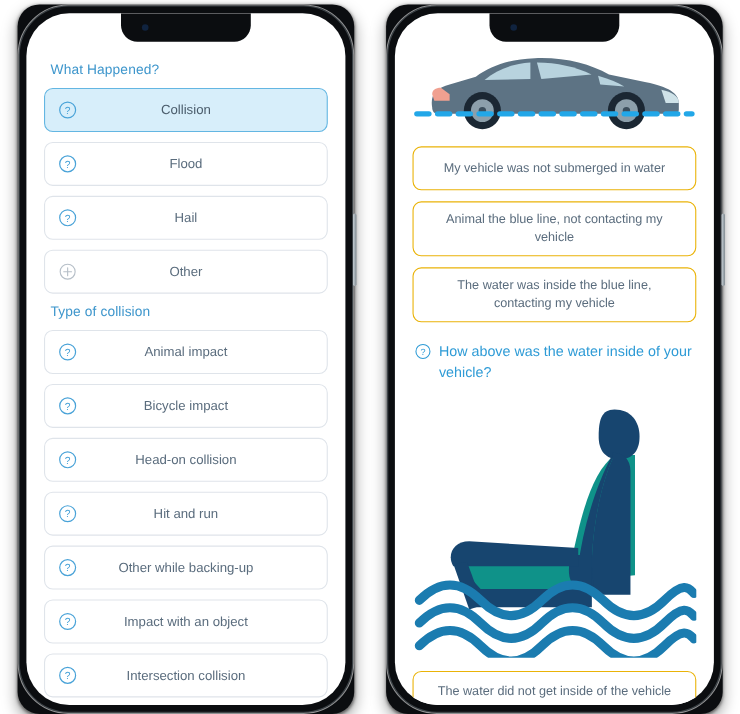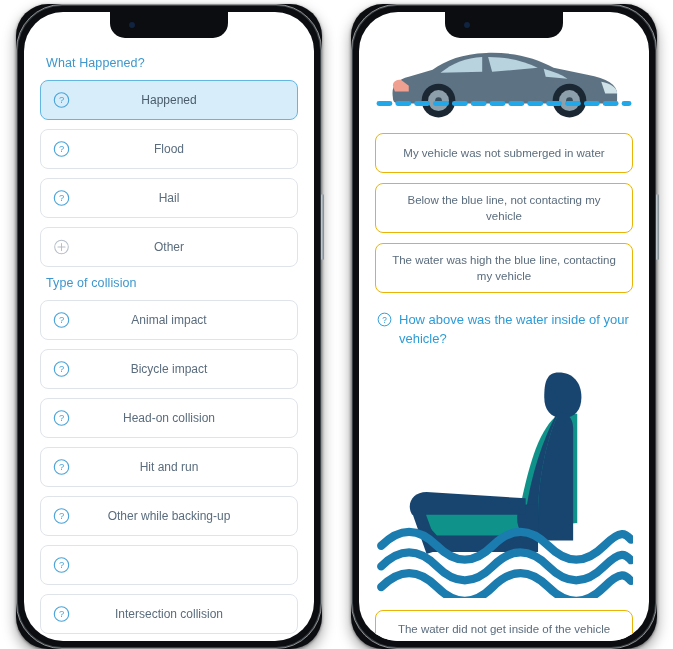--- a/index.html
+++ b/index.html
@@ -4,21 +4,21 @@
 <style>
   html,body{margin:0;padding:0;background:#ffffff;}
   body{
     width:673px;height:649px;overflow:hidden;
     font-family:"Liberation Sans","DejaVu Sans",sans-serif;
     -webkit-font-smoothing:antialiased;
   }
   .stage{position:relative;width:673px;height:649px;background:#fff;}
 
   
-  .phone{position:absolute;top:4px;height:645px;border-radius:32px;
+  .phone{position:absolute;top:4px;height:645px;border-radius:20px;
     background:#0b0d10;
     box-shadow:0 6px 14px rgba(0,0,0,.38), 0 1px 3px rgba(0,0,0,.5);
     overflow:visible;}
   .phone.left{left:16px;width:306px;}
   .phone.right{left:351px;width:306px;}
   .frame-hl{position:absolute;inset:0;border-radius:46px;
     border:1px solid rgba(255,255,255,.55);
     box-shadow:inset 0 0 0 1px rgba(150,165,175,.35);
     pointer-events:none;}
   .screen{position:absolute;left:8px;top:8px;right:8px;bottom:8px;
@@ -81,21 +81,21 @@
 
         <div class="sec-title">What Happened?</div>
 
         <div class="opt sel">
           <span class="ic">
             <svg viewBox="0 0 20 20">
                 <circle cx="10" cy="10" r="8.5" fill="none" stroke="#4aa3d8" stroke-width="1.3"></circle>
                 <text x="10" y="14" font-size="11" fill="#4aa3d8" text-anchor="middle" font-family="Liberation Sans, sans-serif">?</text>
               </svg>
           </span>
-          <span>Happened</span>
+          <span>Collision</span>
         </div>
 
         <div class="opt">
           <span class="ic">
             <svg viewBox="0 0 20 20">
                 <circle cx="10" cy="10" r="8.5" fill="none" stroke="#4aa3d8" stroke-width="1.3"></circle>
                 <text x="10" y="14" font-size="11" fill="#4aa3d8" text-anchor="middle" font-family="Liberation Sans, sans-serif">?</text>
               </svg>
           </span>
           <span>Flood</span>
@@ -168,20 +168,21 @@
           </span>
           <span>Other while backing-up</span>
         </div>
         <div class="opt">
           <span class="ic">
             <svg viewBox="0 0 20 20">
                 <circle cx="10" cy="10" r="8.5" fill="none" stroke="#4aa3d8" stroke-width="1.3"></circle>
                 <text x="10" y="14" font-size="11" fill="#4aa3d8" text-anchor="middle" font-family="Liberation Sans, sans-serif">?</text>
               </svg>
           </span>
+          <span>Impact with an object</span>
         </div>
         <div class="opt">
           <span class="ic">
             <svg viewBox="0 0 20 20">
                 <circle cx="10" cy="10" r="8.5" fill="none" stroke="#4aa3d8" stroke-width="1.3"></circle>
                 <text x="10" y="14" font-size="11" fill="#4aa3d8" text-anchor="middle" font-family="Liberation Sans, sans-serif">?</text>
               </svg>
           </span>
           <span>Intersection collision</span>
         </div>
@@ -216,24 +217,24 @@
             <circle cx="196" cy="59" r="10.5" fill="#8c9fab"></circle>
             <circle cx="196" cy="59" r="3.4" fill="#3c4e5c"></circle>
             <path d="M4 62 H256" stroke="#22a7e8" stroke-width="5" stroke-linecap="round" stroke-dasharray="11 8"></path>
           </svg>
         </div>
 
         <div class="card">
           <span>My vehicle was not submerged in water</span>
         </div>
         <div class="card two">
-          <span>Below the blue line, not contacting my vehicle</span>
+          <span>Animal the blue line, not contacting my vehicle</span>
         </div>
         <div class="card two">
-          <span>The water was high the blue line, contacting my vehicle</span>
+          <span>The water was inside the blue line, contacting my vehicle</span>
         </div>
 
         <div class="qhead">
           <span class="qic">
             <svg viewBox="0 0 20 20">
                 <circle cx="10" cy="10" r="8.5" fill="none" stroke="#2e9bd6" stroke-width="1.3"></circle>
                 <text x="10" y="14" font-size="11" fill="#2e9bd6" text-anchor="middle" font-family="Liberation Sans, sans-serif">?</text>
               </svg>
           </span>
           <span>How above was the water inside of your vehicle?</span>

